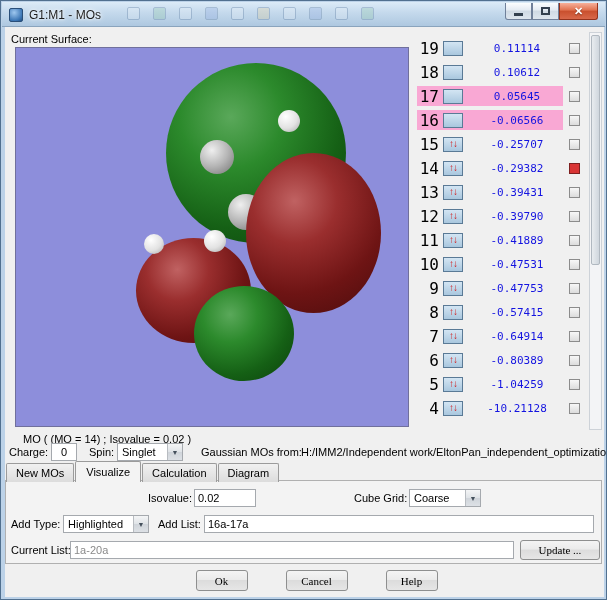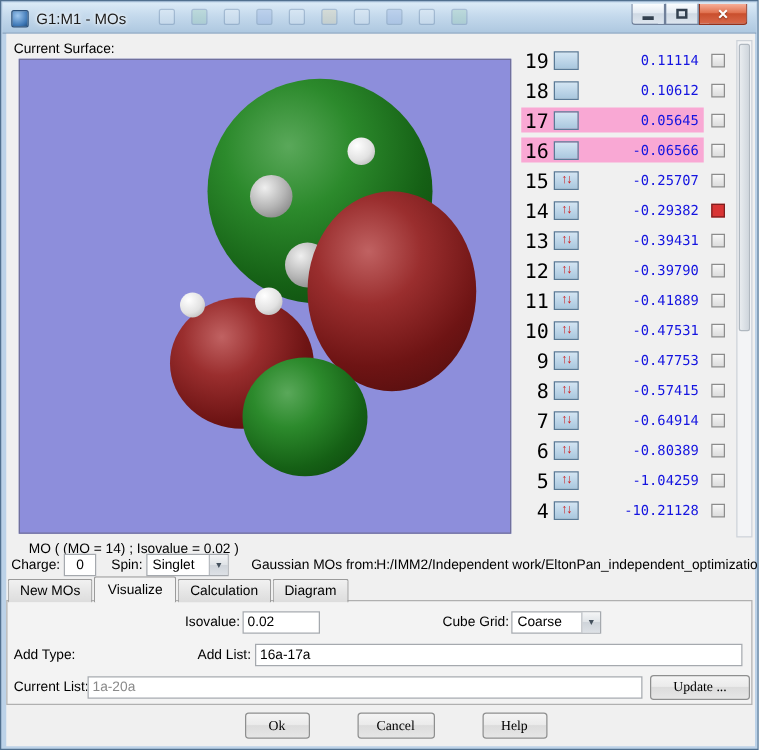--- a/index.html
+++ b/index.html
@@ -70,21 +70,21 @@
   .mo-row{height:24px;display:flex;align-items:center;}
   .row-main{display:flex;align-items:center;width:146px;height:20px;}
   .row-main.hl{background:#f9a8d4;}
   .mo-num{width:22px;text-align:right;font-family:"DejaVu Sans Mono",monospace;font-size:16px;}
   .mo-icon{
     width:20px;height:15px;margin-left:4px;
     background:linear-gradient(#d3e5f3,#a9c7de);border:1px solid #5a7a96;
     display:flex;align-items:center;justify-content:center;
     font-size:10px;font-weight:bold;color:#d02020;letter-spacing:-1px;line-height:1;
   }
-  .mo-energy{flex:1;text-align:right;padding-right:4px;color:#1414e0;
+  .mo-energy{flex:1;text-align:center;padding-right:4px;color:#1414e0;
     font-family:"DejaVu Sans Mono",monospace;font-size:11px;padding-left:12px;}
   .mo-check{
     width:11px;height:11px;margin-left:6px;border:1px solid #8c8c8c;
     background:linear-gradient(#f7f7f7,#dcdcdc);
   }
   .mo-check.red{background:#d93434;border-color:#7d1f1f;}
   .scrollbar{
     position:absolute;left:584px;top:5px;width:13px;height:398px;
     background:#f3f4f6;border:1px solid #cdd2d8;
   }
@@ -338,20 +338,24 @@
     <div class="tab-panel">
       <span class="lbl" style="left:142px;top:11px;">Isovalue:</span>
       <input class="tbox" style="left: 188px; top: 8px; width: 62px;" value="0.02">
       <span class="lbl" style="left:348px;top:11px;">Cube Grid:</span>
       <div class="selectbox" style="left:403px;top:8px;width:72px;gap:12px;">
         <span class="sel-val">Coarse</span>
         <span class="sel-arrow">▼</span>
       </div>
 
       <span class="lbl" style="left:5px;top:37px;">Add Type:</span>
+      <div class="selectbox" style="left:57px;top:34px;width:86px;">
+        <span class="sel-val">Highlighted</span>
+        <span class="sel-arrow">▼</span>
+      </div>
       <span class="lbl" style="left:152px;top:37px;">Add List:</span>
       <input class="tbox" style="left: 198px; top: 34px; width: 390px;" value="16a-17a">
 
       <span class="lbl" style="left:5px;top:63px;">Current List:</span>
       <input class="tbox gray" style="left: 64px; top: 60px; width: 444px;" value="1a-20a">
       <div class="btn" style="position:absolute;left:514px;top:59px;width:80px;height:20px;">
           <span>Update ...</span>
         </div>
     </div>
 

